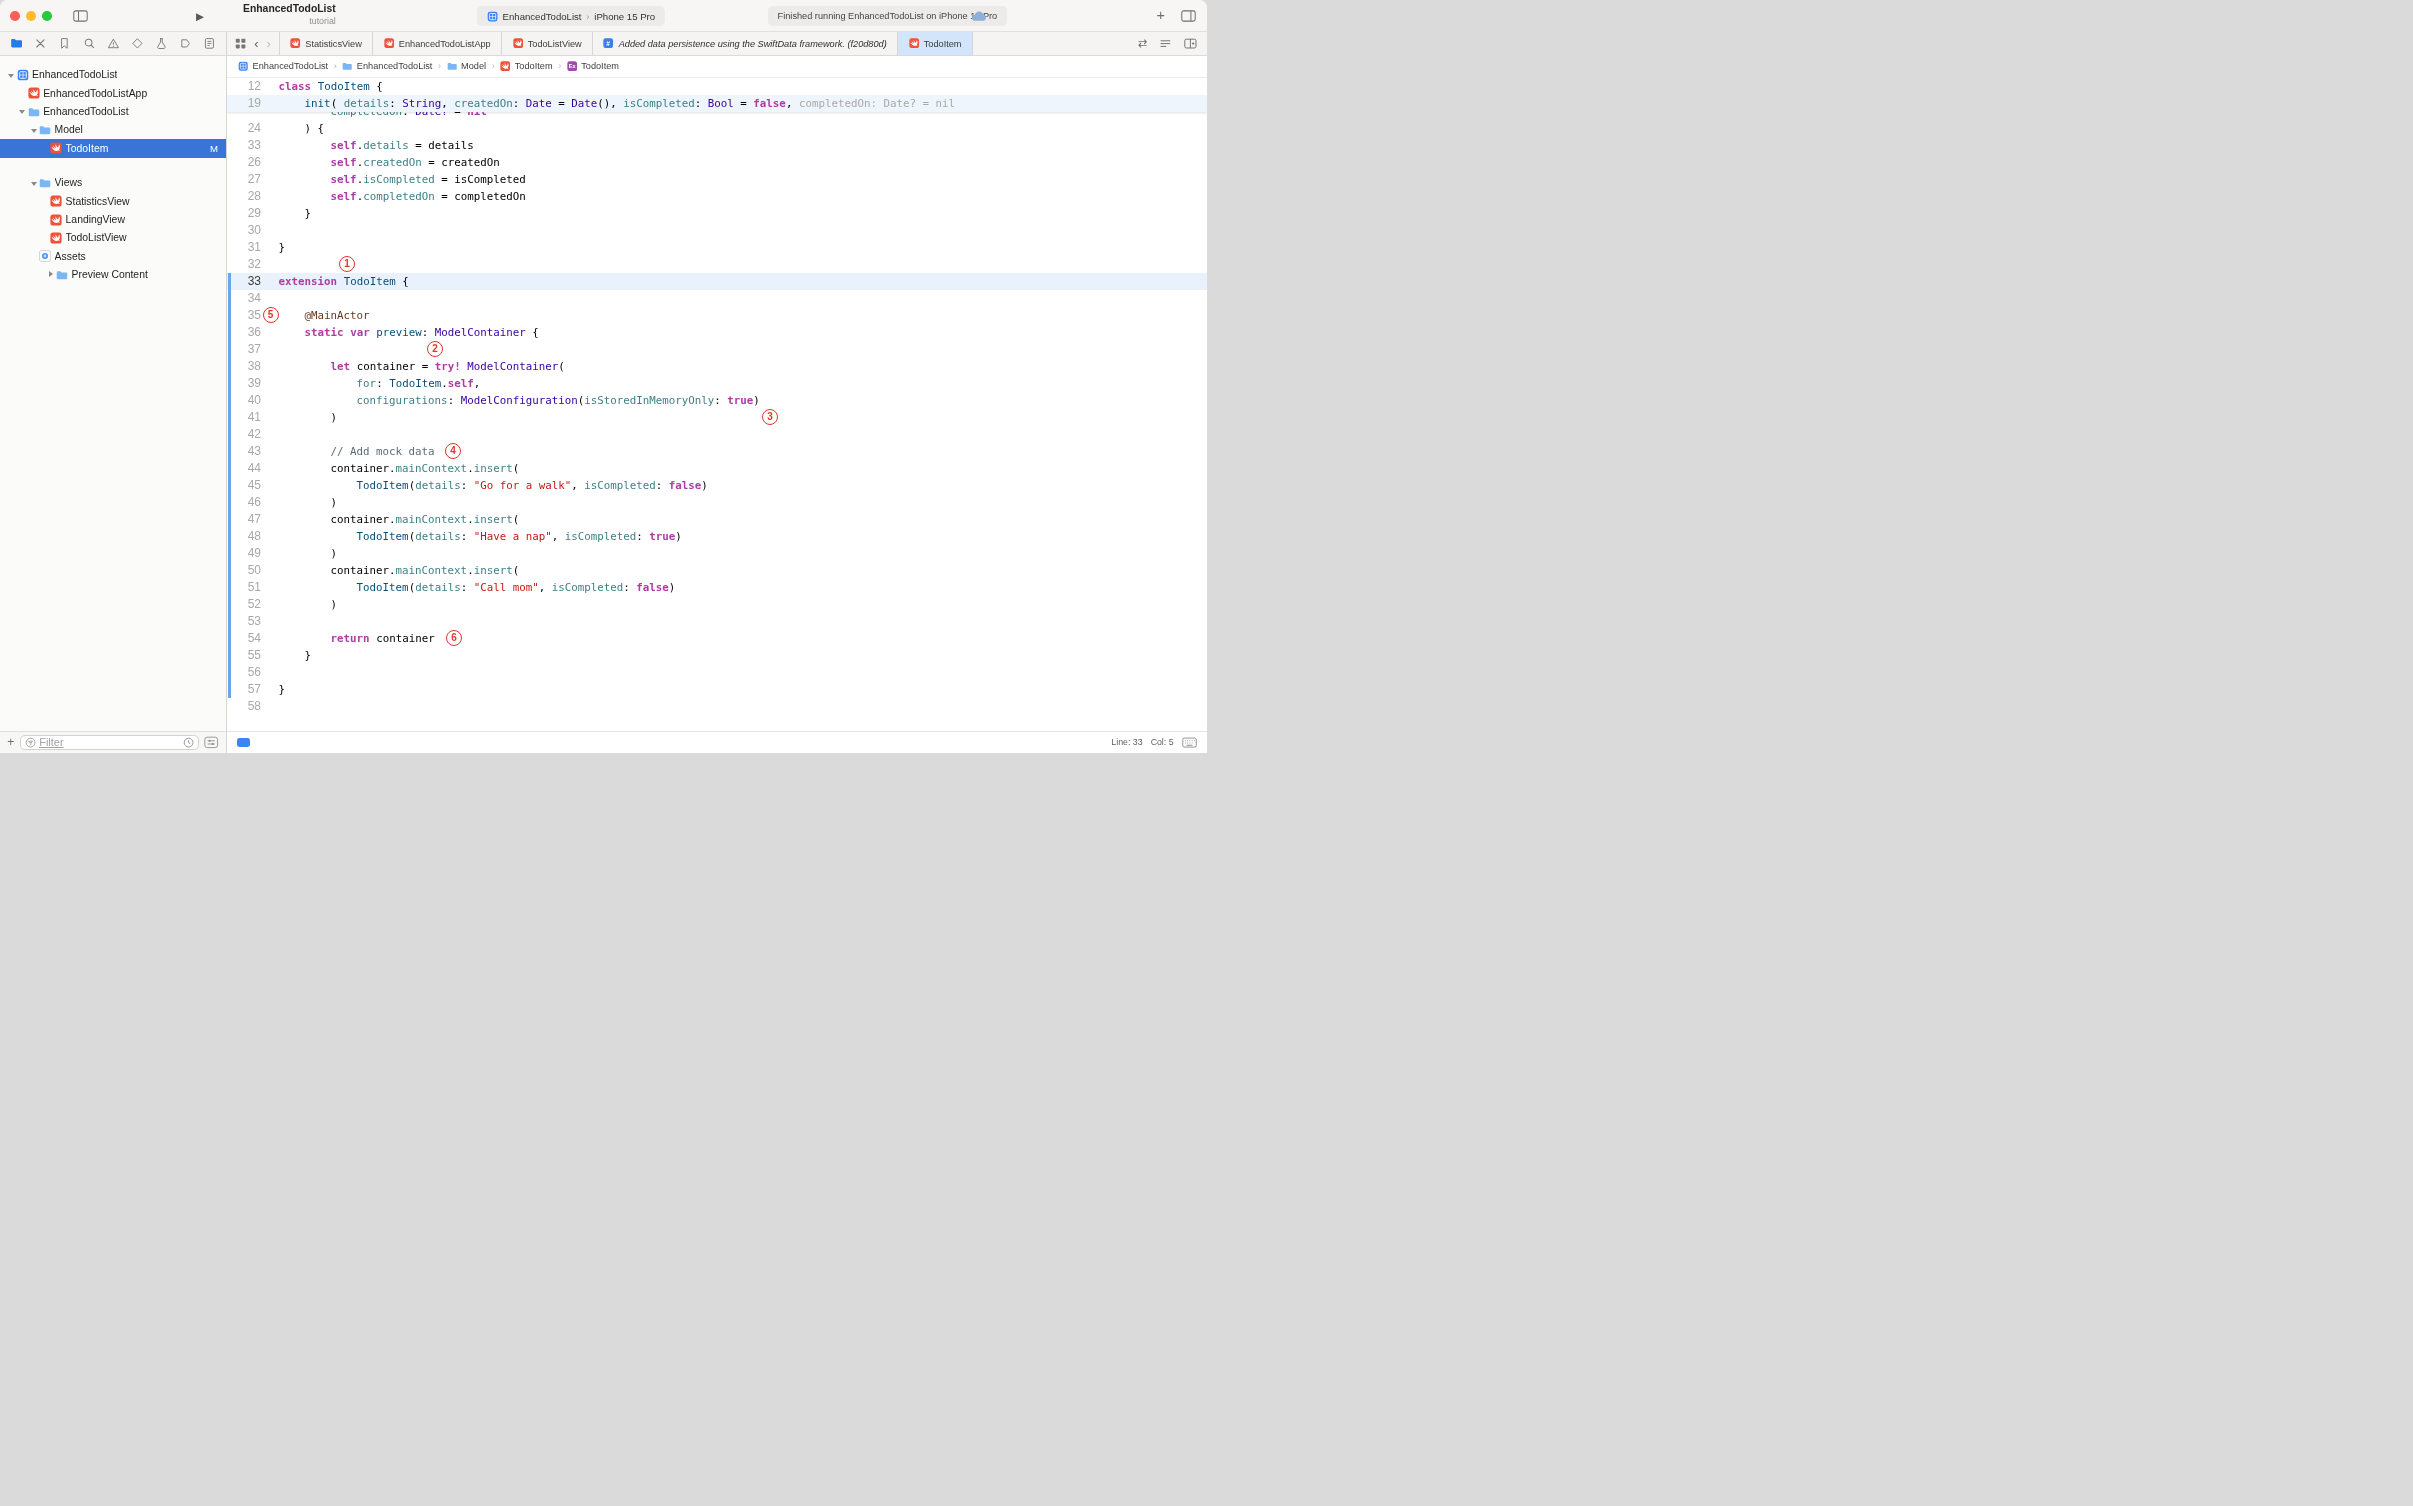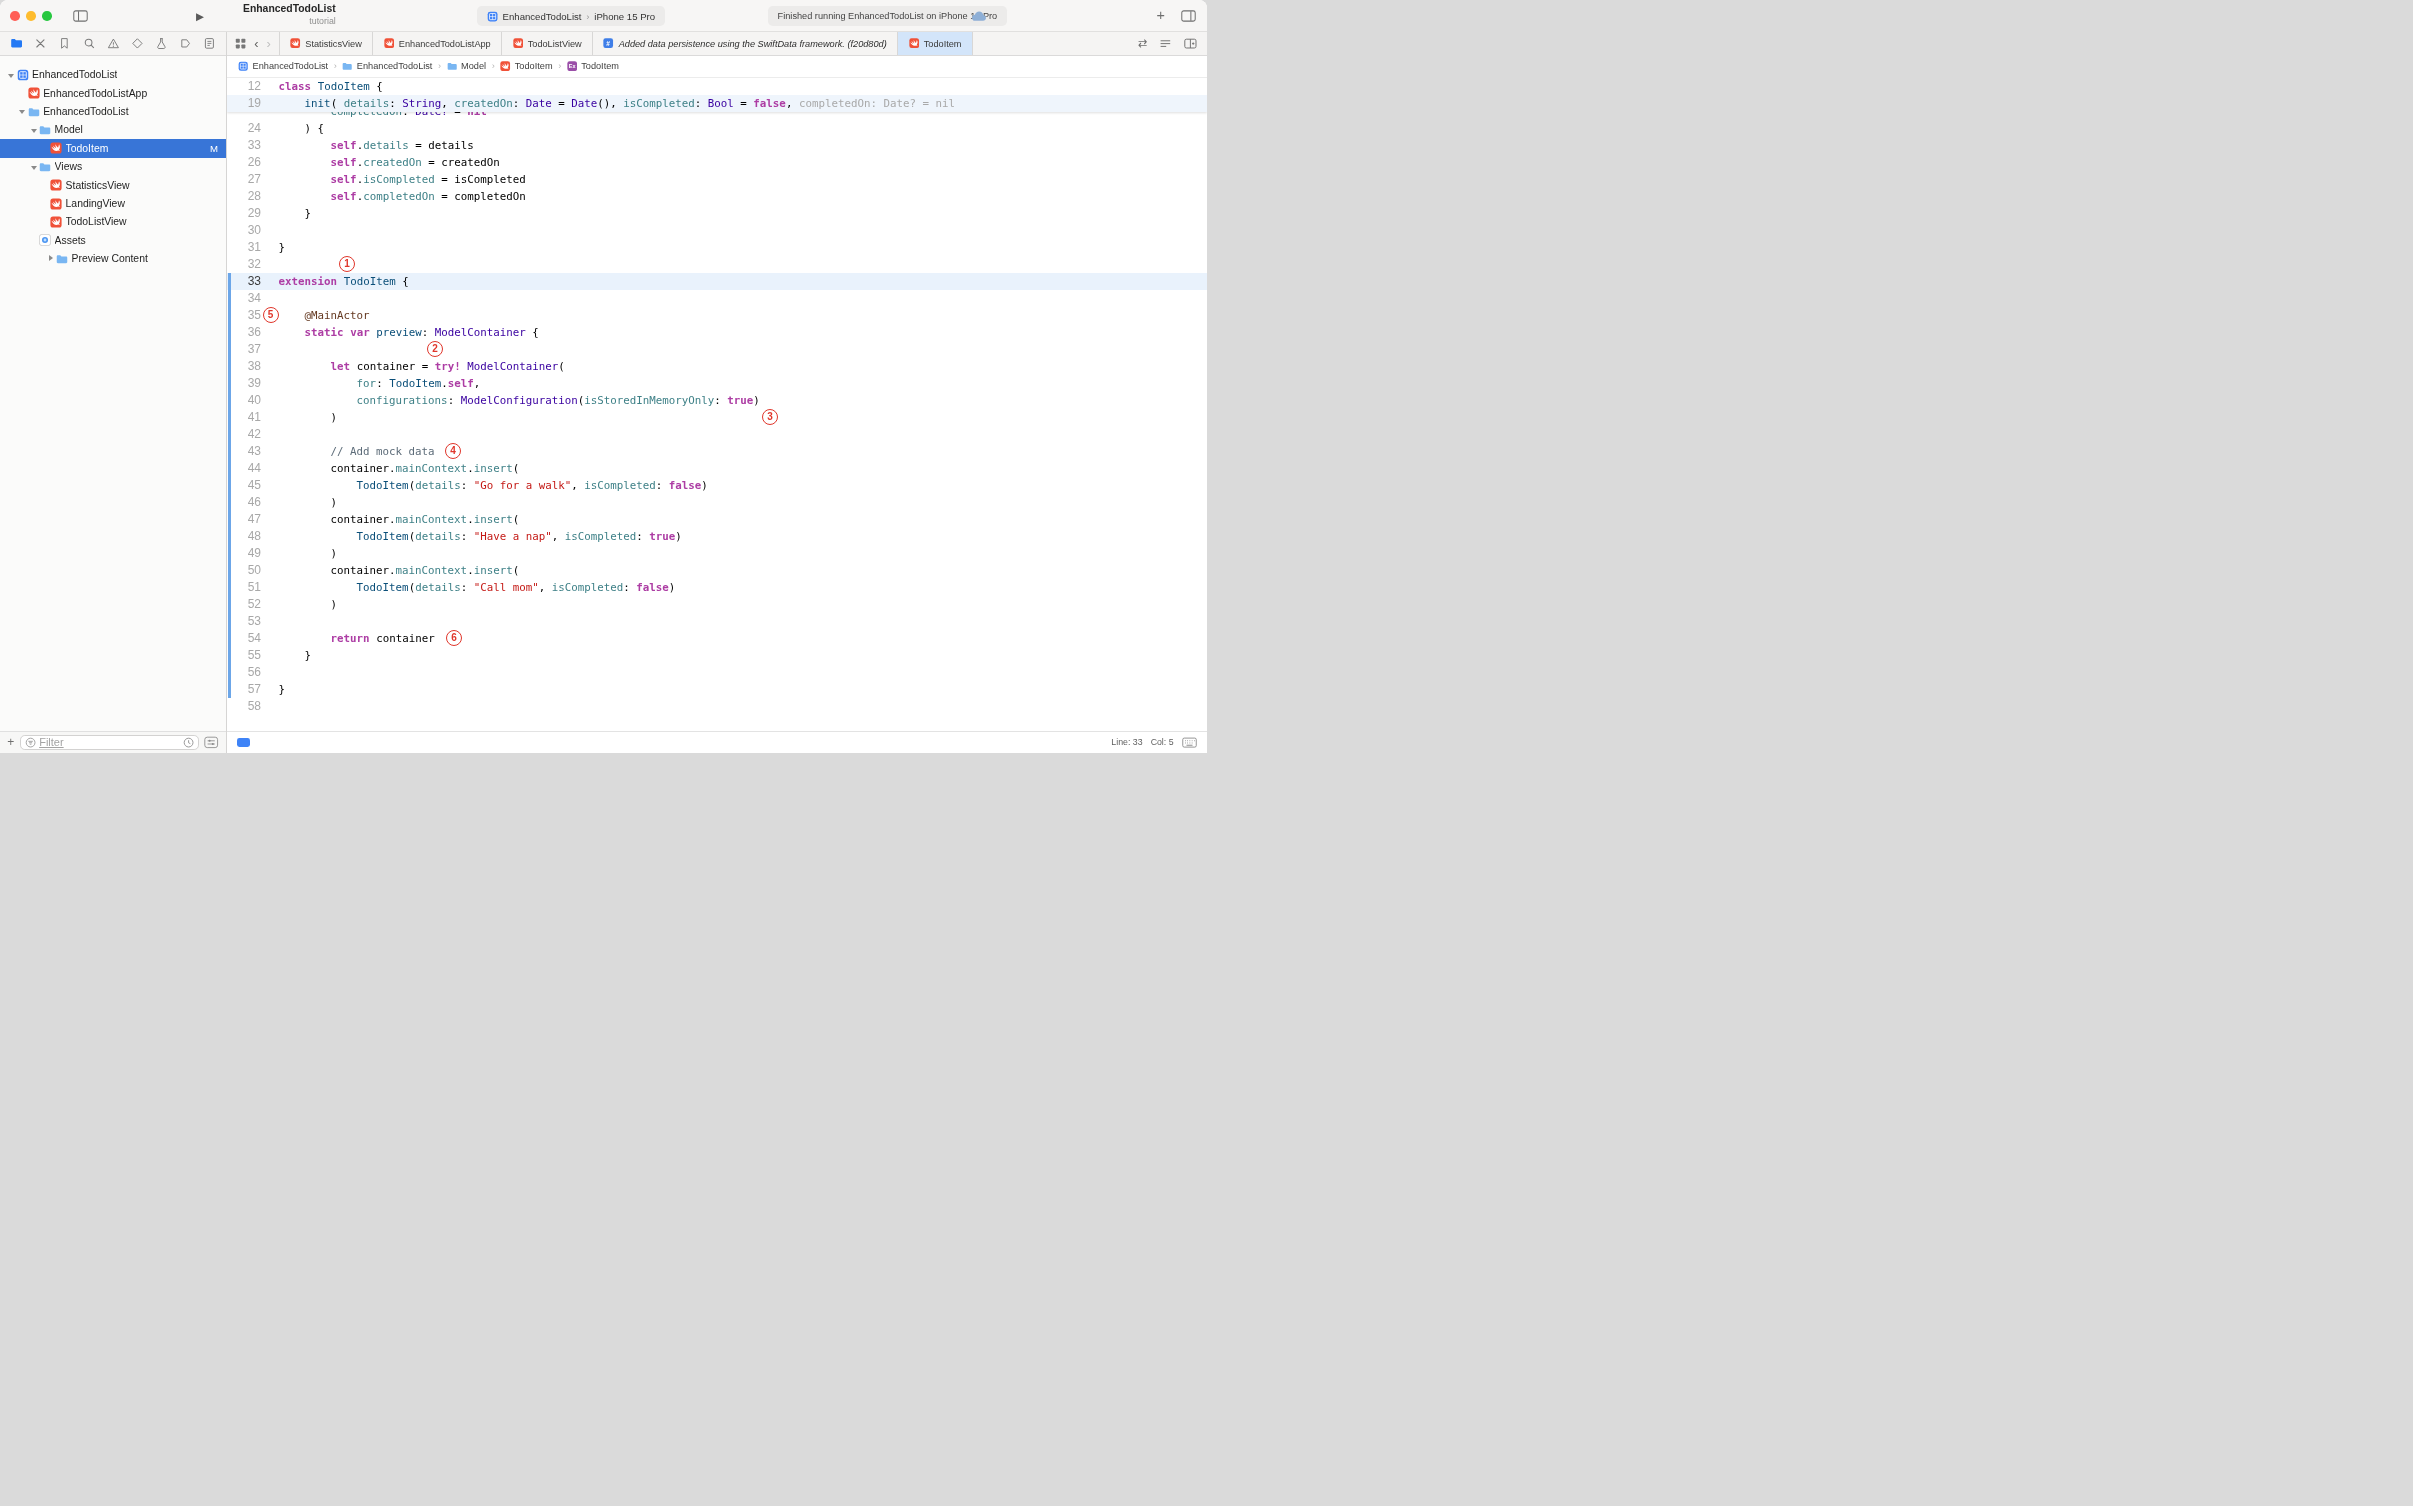--- a/index.html
+++ b/index.html
@@ -264,21 +264,21 @@
             <span class="chev"></span>
             <span class="icn">
               <svg viewBox="0 0 15 15">
                 <rect x="0.5" y="0.5" width="14" height="14" rx="3.2" fill="#F05138"></rect>
                 <path d="M11.3 2.8c1.5 2.2 1.4 4.9-.1 6.6.7.9 1.1 1.8 1 1.9-.1.2-1-.2-1.9-.6-1.7 1-4 .7-5.7-.8C3.2 8.7 2.3 7.2 2 6c1.2 1 2.9 2.2 4.4 2.8C5.2 7.5 4 5.6 3.5 4.4 4.9 5.6 6.6 7 7.9 7.8 7.1 6.2 6.6 4.2 6.8 2.8c.8 1.6 2.1 3.4 3.3 4.4.5-1.3.8-2.9 1.2-4.4z" fill="#fff"></path>
               </svg>
             </span>
             <span class="tree-label">TodoItem</span>
             <span class="badge">M</span>
           </div>
-          <div class="tree-row" style="padding-left: 29px;">
+          <div class="tree-row" style="padding-left: 29px; margin-top: 16px;">
             <span class="chev chev-down"></span>
             <span class="icn">
               <svg viewBox="0 0 16 13">
                 <path d="M1 3c0-1 .6-1.6 1.5-1.6h3.2L7.2 3h6.3c.9 0 1.5.6 1.5 1.5v6c0 .9-.6 1.5-1.5 1.5h-11C1.6 12 1 11.4 1 10.5V3z" fill="#79B6F2"></path>
               </svg>
             </span>
             <span class="tree-label">Views</span>
           </div>
           <div class="tree-row" style="padding-left: 40px;">
             <span class="chev"></span>

